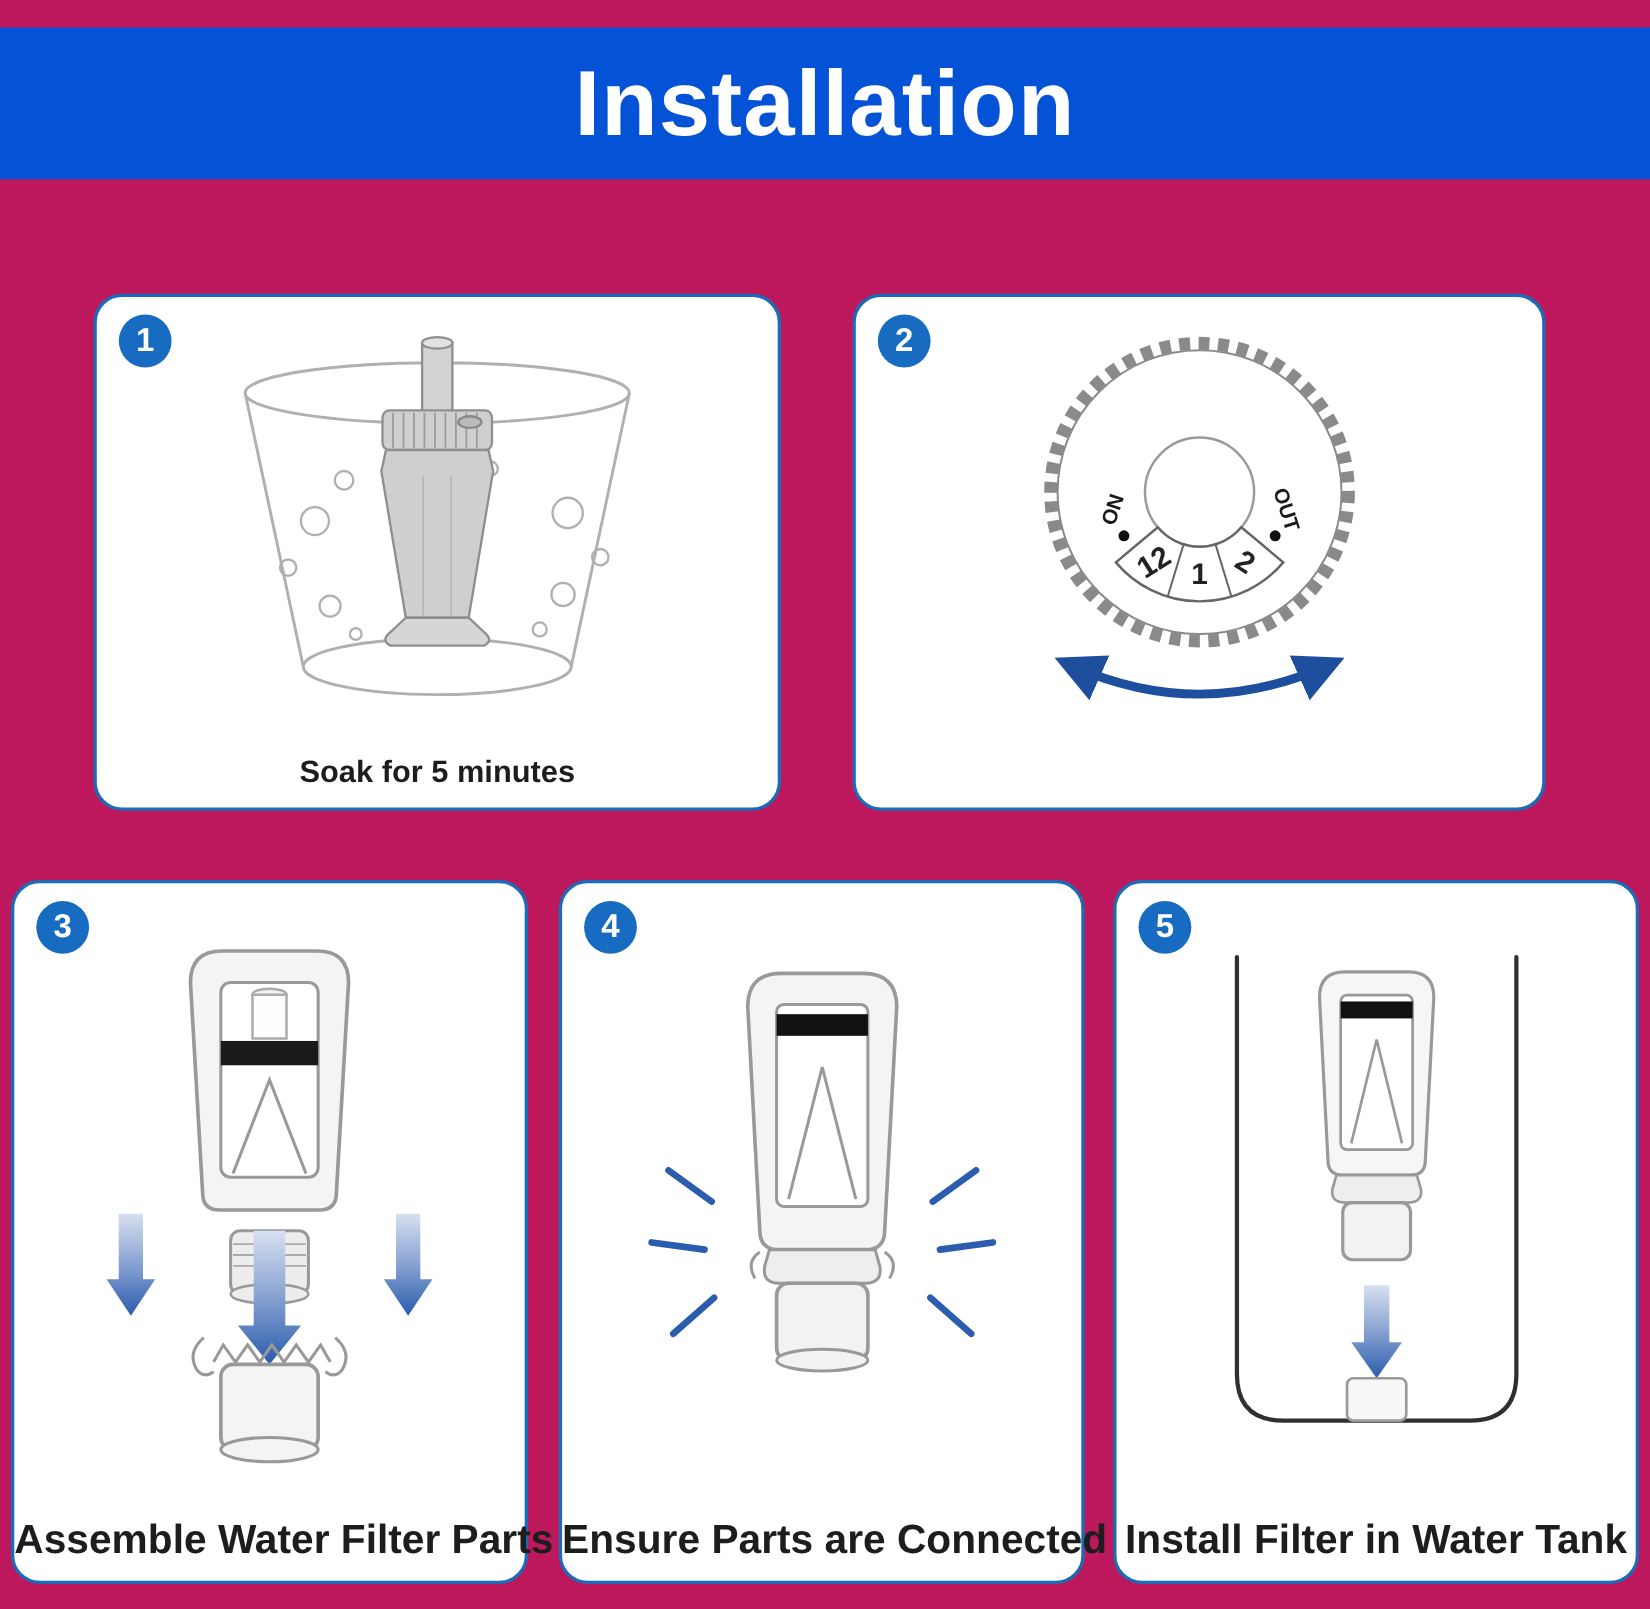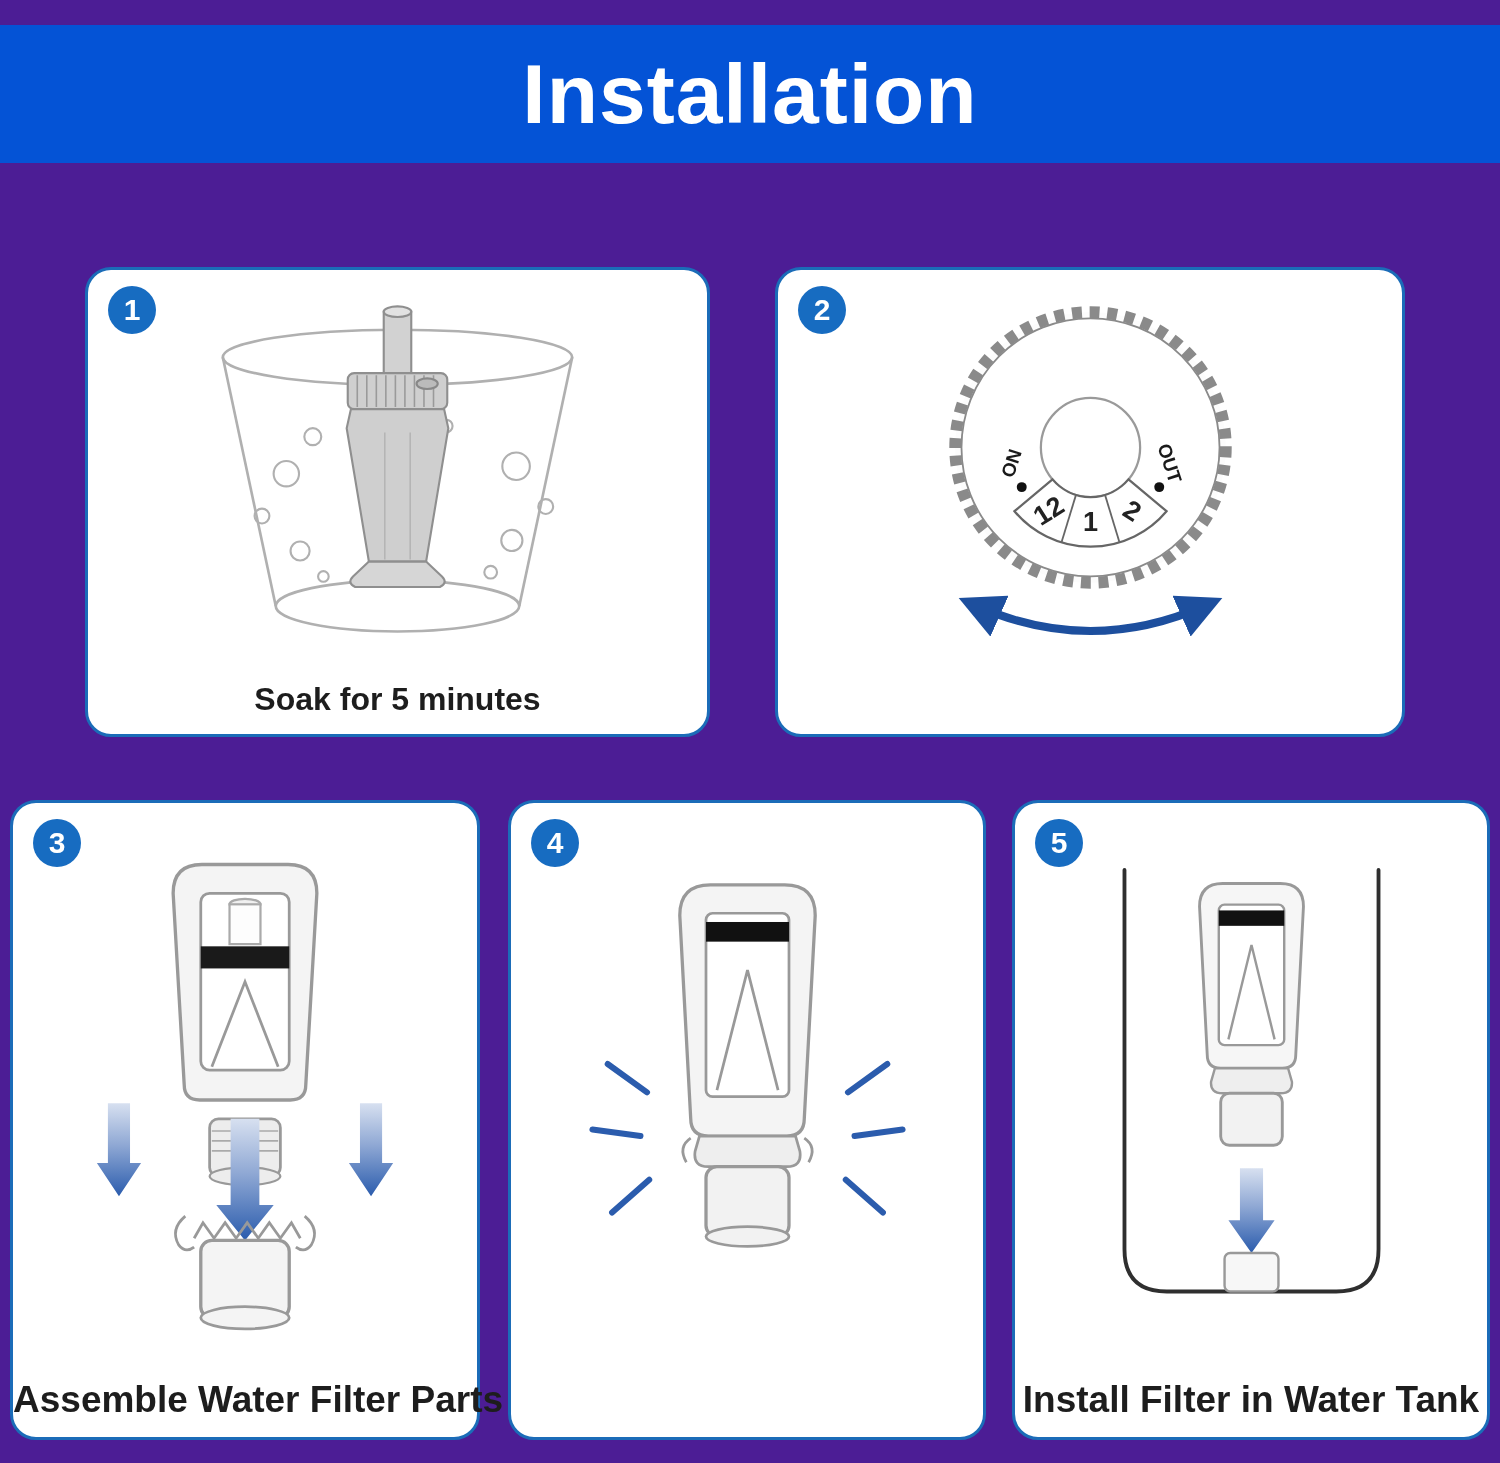--- a/index.html
+++ b/index.html
@@ -1,18 +1,18 @@
 <!DOCTYPE html>
 <html style="--banner-color: #0453d6; --card-border-color: #1b6cb8; --badge-color: #176cc1; --arrow-color: #1d4f9e; --caption-color: #1d1d1d;"><head>
 <meta charset="utf-8">
 <style>
   html,body { margin:0; padding:0; background:#ffffff; }
   body { font-family: "Liberation Sans", sans-serif; }
   #page {
-    position:relative; width:1500px; height:1463px; background:#4c1d95; overflow:hidden;
+    position:relative; width:1500px; height:1463px; background:#be185d; overflow:hidden;
   }
   #banner {
     position:absolute; top:25px; left:0; width:1500px; height:138px;
     background: var(--banner-color, #0453d6);
     display:flex; align-items:center; justify-content:center;
   }
   #banner h1 {
     margin:0; color:#ffffff; font-size:84px; font-weight:700; letter-spacing:1px;
   }
   .card {
@@ -31,21 +31,21 @@
     border-radius:50%; background: var(--badge-color, #176cc1);
     color:#fff; font-size:30px; font-weight:700;
     display:flex; align-items:center; justify-content:center;
   }
   .caption {
     position:absolute; bottom:16px; left:0; width:100%;
     text-align:center; font-weight:700;
     color: var(--caption-color, #1d1d1d);
     white-space:nowrap;
   }
-  .row1 .caption { font-size:32px;margin-top:16px; }
+  .row1 .caption { font-size:28px;margin-top:16px; }
   .row2 .caption { font-size:37px; }
   .illus { display:block; margin-bottom:46px; }
   #card3 .illus, #card4 .illus, #card5 .illus { margin-bottom:40px; }
   svg text { font-family:"Liberation Sans", sans-serif; }
 </style>
 </head>
 <body>
 
 <div id="page">
 
@@ -195,20 +195,21 @@
 
       <g stroke="#2b5cad" stroke-width="5.5" stroke-linecap="round">
         <path d="M98 208 L62 182"></path>
           <path d="M92 248 L48 242"></path>
           <path d="M100 288 L66 318"></path>
         <path d="M282 208 L318 182"></path>
           <path d="M288 248 L332 242"></path>
           <path d="M280 288 L314 318"></path>
       </g>
     </svg>
+    <div class="caption">Ensure Parts are Connected</div>
   </div>
 
   <div class="card row2" id="card5">
     <div class="badge">5</div>
     <svg class="illus" width="385" height="510" viewBox="0 0 400 530">
       <defs>
         <linearGradient id="agrad5" x1="0" y1="0" x2="0" y2="1">
           <stop offset="0%" stop-color="#d7e0f0"></stop>
           <stop offset="45%" stop-color="#8fa8d4"></stop>
           <stop offset="100%" stop-color="#2b5cad"></stop>

